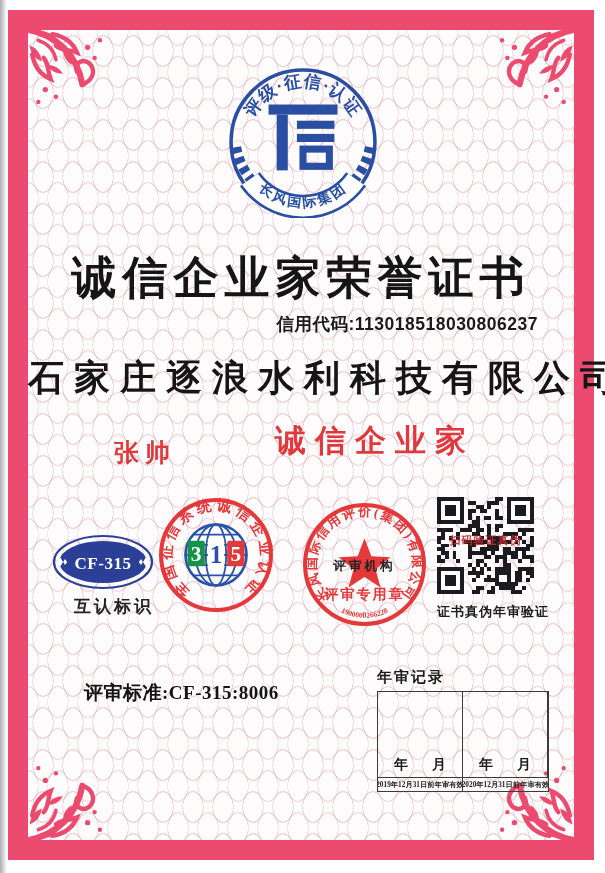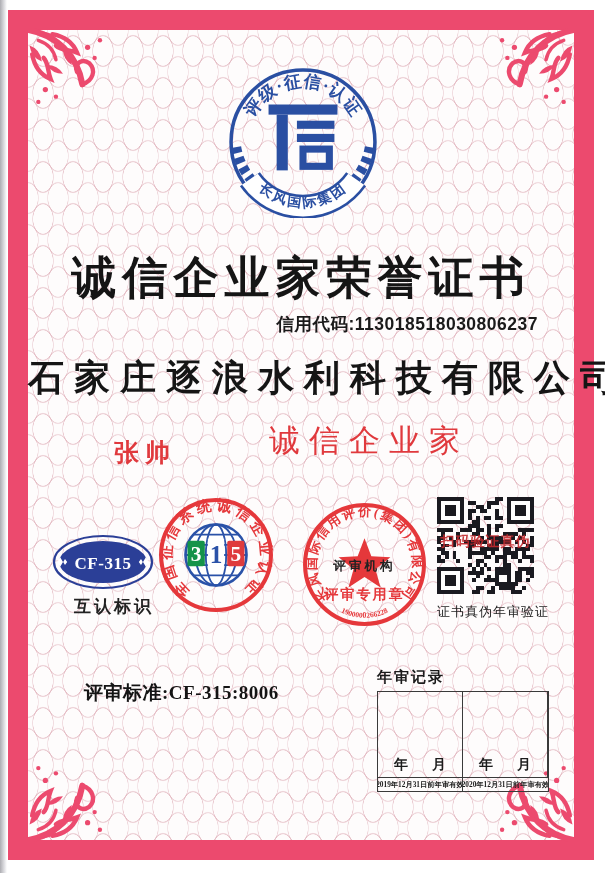--- a/index.html
+++ b/index.html
@@ -25,32 +25,32 @@
          font-family:"Liberation Sans","DejaVu Sans",sans-serif;font-weight:bold;
          font-size:45px;letter-spacing:6px;color:#151515;white-space:nowrap;}
   .credit{position:absolute;right:36px;top:282px;
           font-family:"Liberation Sans","DejaVu Sans",sans-serif;font-weight:bold;
           font-size:17.5px;color:#1a1a1a;letter-spacing:.5px;}
   .company{position:absolute;left:0;top:324px;width:100%;text-align:center;
            font-family:"Liberation Sans","DejaVu Sans",sans-serif;font-weight:bold;
            font-size:36px;letter-spacing:10px;color:#151515;white-space:nowrap;}
   .honoree{position:absolute;left:86px;top:390px;color:#e0393d;font-weight:bold;
            font-size:25px;letter-spacing:6px;white-space:nowrap;margin-top:16px;}
-  .honor-title{position:absolute;left:241px;top:390px;color:#e0393d;font-weight:normal;
+  .honor-title{position:absolute;left:247px;top:390px;color:#e0393d;font-weight:bold;
            font-size:31px;letter-spacing:9px;white-space:nowrap;}
   .cf315{position:absolute;left:24px;top:504px;width:102px;text-align:right;}
   .cf315 .caption{margin-top:1px;font-weight:bold;font-size:17px;letter-spacing:3px;color:#222;}
   .seal315{position:absolute;left:129px;top:466px;width:118px;height:118px;}
   .review-seal{position:absolute;left:271px;top:469px;width:131px;height:131px;}
   .qr-wrap{position:absolute;left:409px;top:467px;width:97px;}
   .qr-box{position:relative;width:97px;height:97px;}
   .qr-box svg{width:100%;height:100%;display:block;}
   .qr-overlay{position:absolute;left:0;top:37%;width:100%;text-align:center;
-              color:#c2292d;font-weight:bold;font-size:14px;letter-spacing:1px;opacity:.9;}
-  .qr-caption{margin-top:9px;text-align:center;font-weight:normal;font-size:13px;
+              color:#c2292d;font-weight:bold;font-size:11px;letter-spacing:1px;opacity:.9;}
+  .qr-caption{margin-top:9px;text-align:center;font-weight:bold;font-size:13px;
               letter-spacing:1px;color:#1d1d1d;white-space:nowrap;}
   .details{position:absolute;left:56px;top:648px;color:#141414;font-weight:bold;
            font-size:19px;line-height:30px;letter-spacing:.5px;}
   .annual{position:absolute;left:349px;top:638px;width:172px;}
   .annual-title{font-weight:bold;font-size:15px;letter-spacing:2px;color:#1b1b1b;margin-bottom:4px;}
   .annual-table{width:170px;border:1.6px solid #3a3a3a;display:grid;grid-template-columns:1fr 1fr;}
   .annual-cell{border-right:1.6px solid #3a3a3a;height:82px;display:flex;align-items:flex-end;
                justify-content:center;gap:24px;padding-bottom:3px;font-weight:bold;font-size:14px;color:#1b1b1b;}
   .annual-cell:last-of-type{border-right:none;}
   .annual-note{border-top:1.6px solid #3a3a3a;border-right:1.6px solid #3a3a3a;height:13px;

